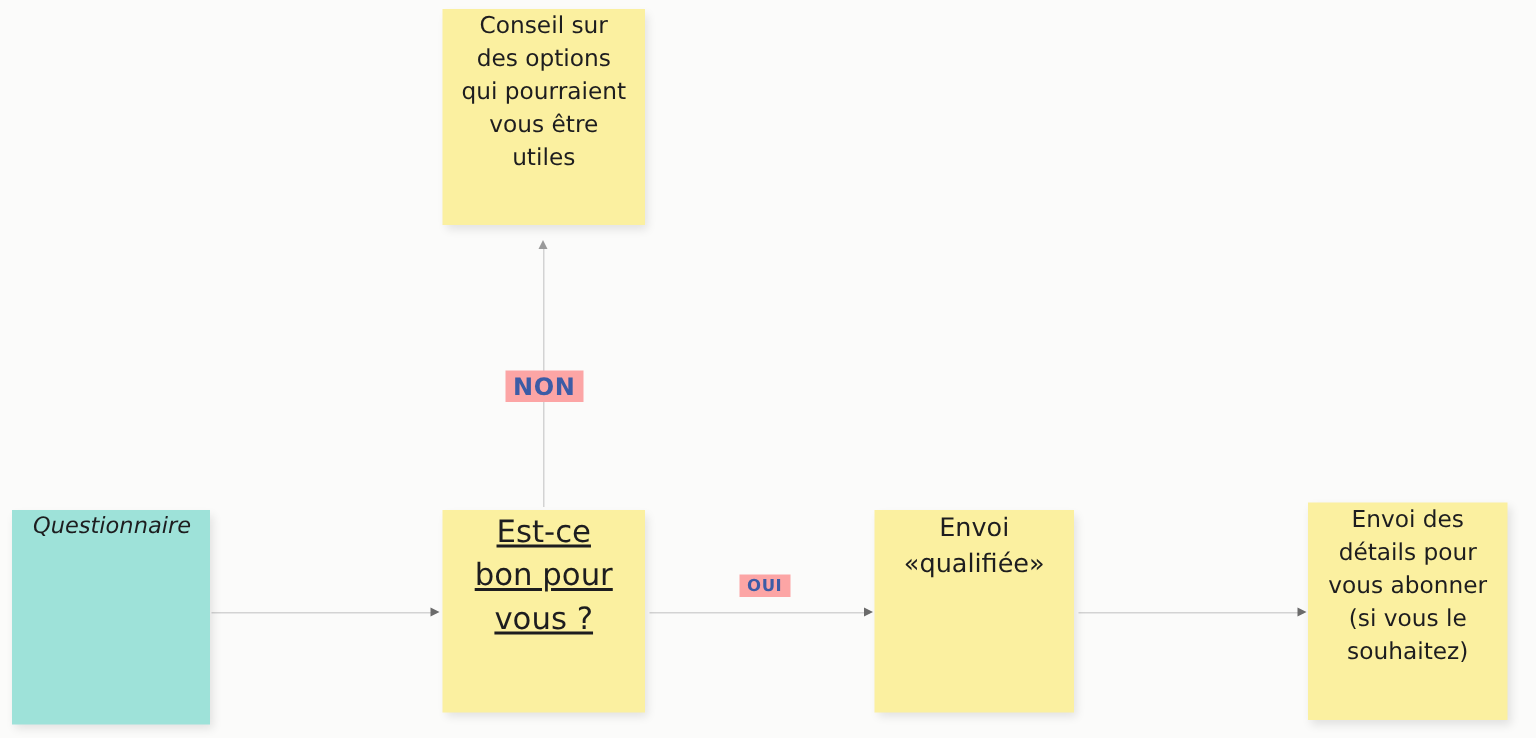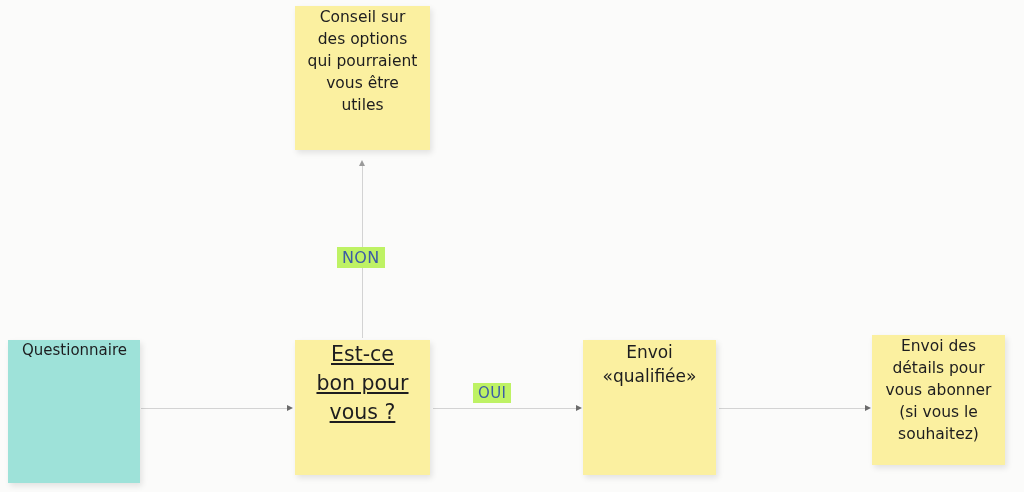--- a/index.html
+++ b/index.html
@@ -41,32 +41,33 @@
   #node-advice {
     left: 295px; top: 6px; width: 135px; height: 144px;
     font-size: 15.5px;
   }
   #node-questionnaire {
     left: 8px; top: 340px; width: 132px; height: 143px;
     justify-content: flex-start;
     padding-left: 14px;
     text-align: left;
     font-size: 15px;
+    font-style: italic;
   }
   #node-decision {
     left: 295px; top: 340px; width: 135px; height: 135px;
     font-size: 20.5px;
     text-decoration: underline;
   }
   #node-list {
     left: 583px; top: 340px; width: 133px; height: 135px;
     font-size: 17px;
   }
   #node-send {
-    left: 872px; top: 335px; width: 133px; height: 130px;
+    left: 872px; top: 335px; width: 133px; height: 145px;
     font-size: 15.5px;
   }
 
   
   .edge {
     position: absolute;
     background: #d3d3d3;
     z-index: 1;
   }
   .edge-h { height: 1px; }
@@ -95,28 +96,28 @@
   }
   #arrow-decision-in { left: 287px; top: 405px; }
   #arrow-list-in     { left: 576px; top: 405px; }
   #arrow-send-in     { left: 865px; top: 405px; }
   #arrow-advice-in   { left: 359px; top: 160px; }
 
   
   .edge-label {
     position: absolute;
     color: #3c5ca6;
-    font-weight: normal;
+    font-weight: bold;
     letter-spacing: 0.4px;
     z-index: 4;
-    background: #bef264;
+    background: #fca5a5;
     padding: 1px 5px;
   }
   #label-non { left: 337px; top: 247px; font-size: 16px; }
-  #label-oui { left: 473px; top: 383px; font-size: 15px; }
+  #label-oui { left: 493px; top: 383px; font-size: 11px; }
 </style>
 </head>
 <body>
 
 <div id="canvas">
 
   <div class="edge edge-h" id="edge-q-to-decision"></div>
   <div class="arrow arrow-right" id="arrow-decision-in"></div>
 
   <div class="edge edge-h" id="edge-decision-to-list"></div>

